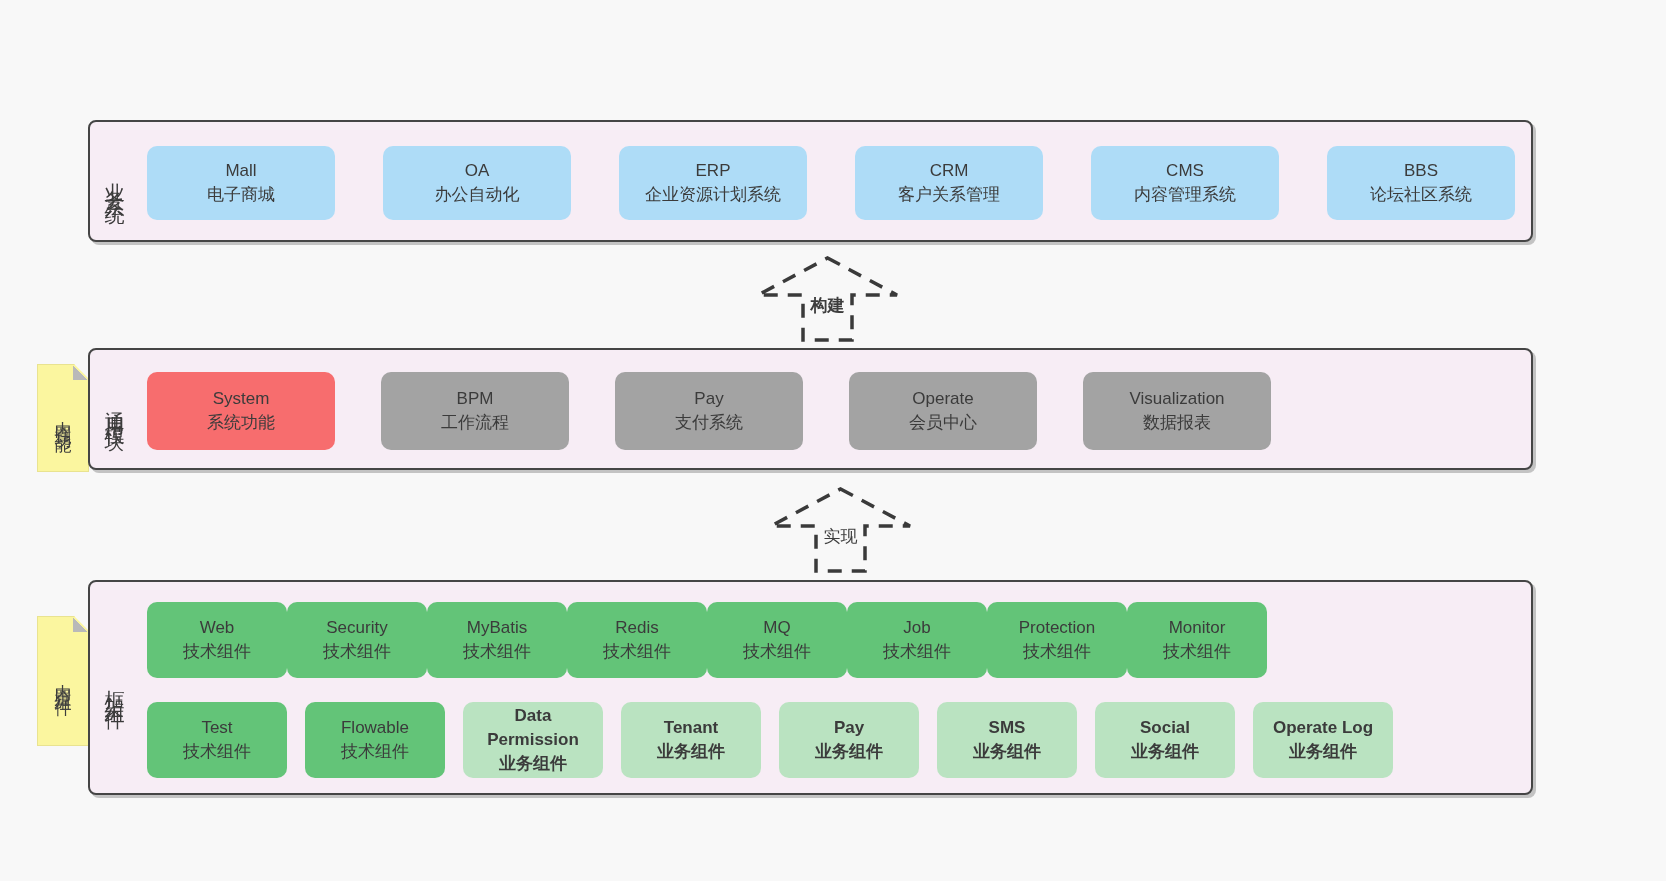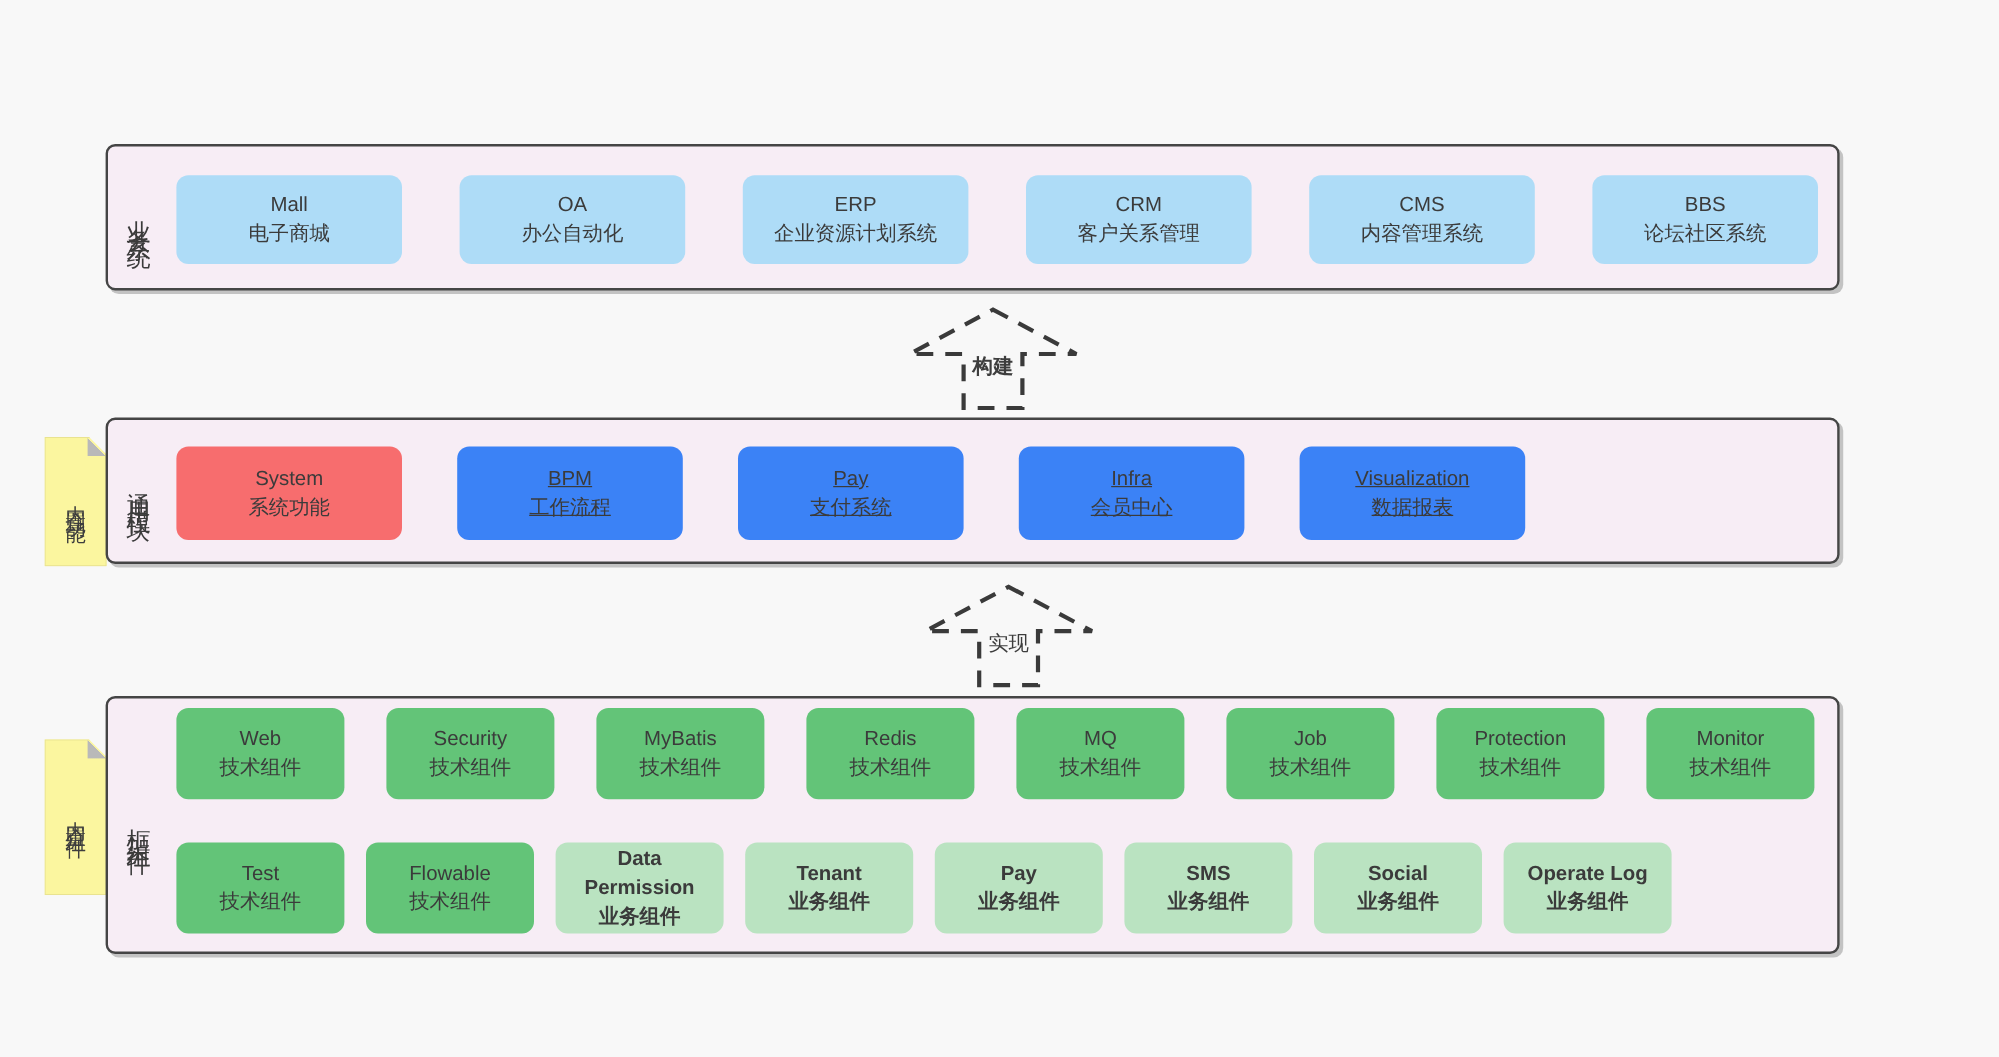--- a/index.html
+++ b/index.html
@@ -36,41 +36,41 @@
     white-space:nowrap;
   }
 
   .boxes {
     position:absolute;
     left:57px;
     display:flex;
   }
   .panel-business .boxes { top:24px; gap:48px; }
   .panel-modules  .boxes { top:22px; gap:46px; }
-  .row-1 { top:8px;  gap:35px; }
+  .row-1 { top:20px;  }
   .row-2 { top:120px; gap:18px; }
 
   .box {
     border-radius:10px;
     display:flex;
     flex-direction:column;
     justify-content:center;
     align-items:center;
     text-align:center;
     font-size:17px;
     line-height:1.42;
     padding:2px 6px;
   }
   .box-lg { width:188px; height:74px; }
   .panel-modules .box-lg { height:78px; }
   .box-sm { width:140px; height:76px; }
 
   .blue   { background:#aedcf7; }
   .red    { background:#f76d6e; }
-  .pink   { background:#3b82f6;text-decoration:underline; }
+  .pink   { background:#a3a3a3; }
   .green  { background:#63c478; }
   .lgreen { background:#bae3c1;font-weight:bold; }
 
   .sticky {
     position:absolute;
     left:37px;
     width:52px;
     background:#fbf69f;
     border:1px solid #e9e390;
     clip-path:polygon(0 0, calc(100% - 15px) 0, 100% 15px, 100% 100%, 0 100%);
@@ -165,21 +165,21 @@
     </div>
     <div class="box box-lg pink">
       <div>BPM</div>
       <div>工作流程</div>
     </div>
     <div class="box box-lg pink">
       <div>Pay</div>
       <div>支付系统</div>
     </div>
     <div class="box box-lg pink">
-      <div>Infra</div>
+      <div>Operate</div>
       <div>会员中心</div>
     </div>
     <div class="box box-lg pink">
       <div>Visualization</div>
       <div>数据报表</div>
     </div>
   </div>
 </div>
 
 <div class="arrow arrow-implement">

